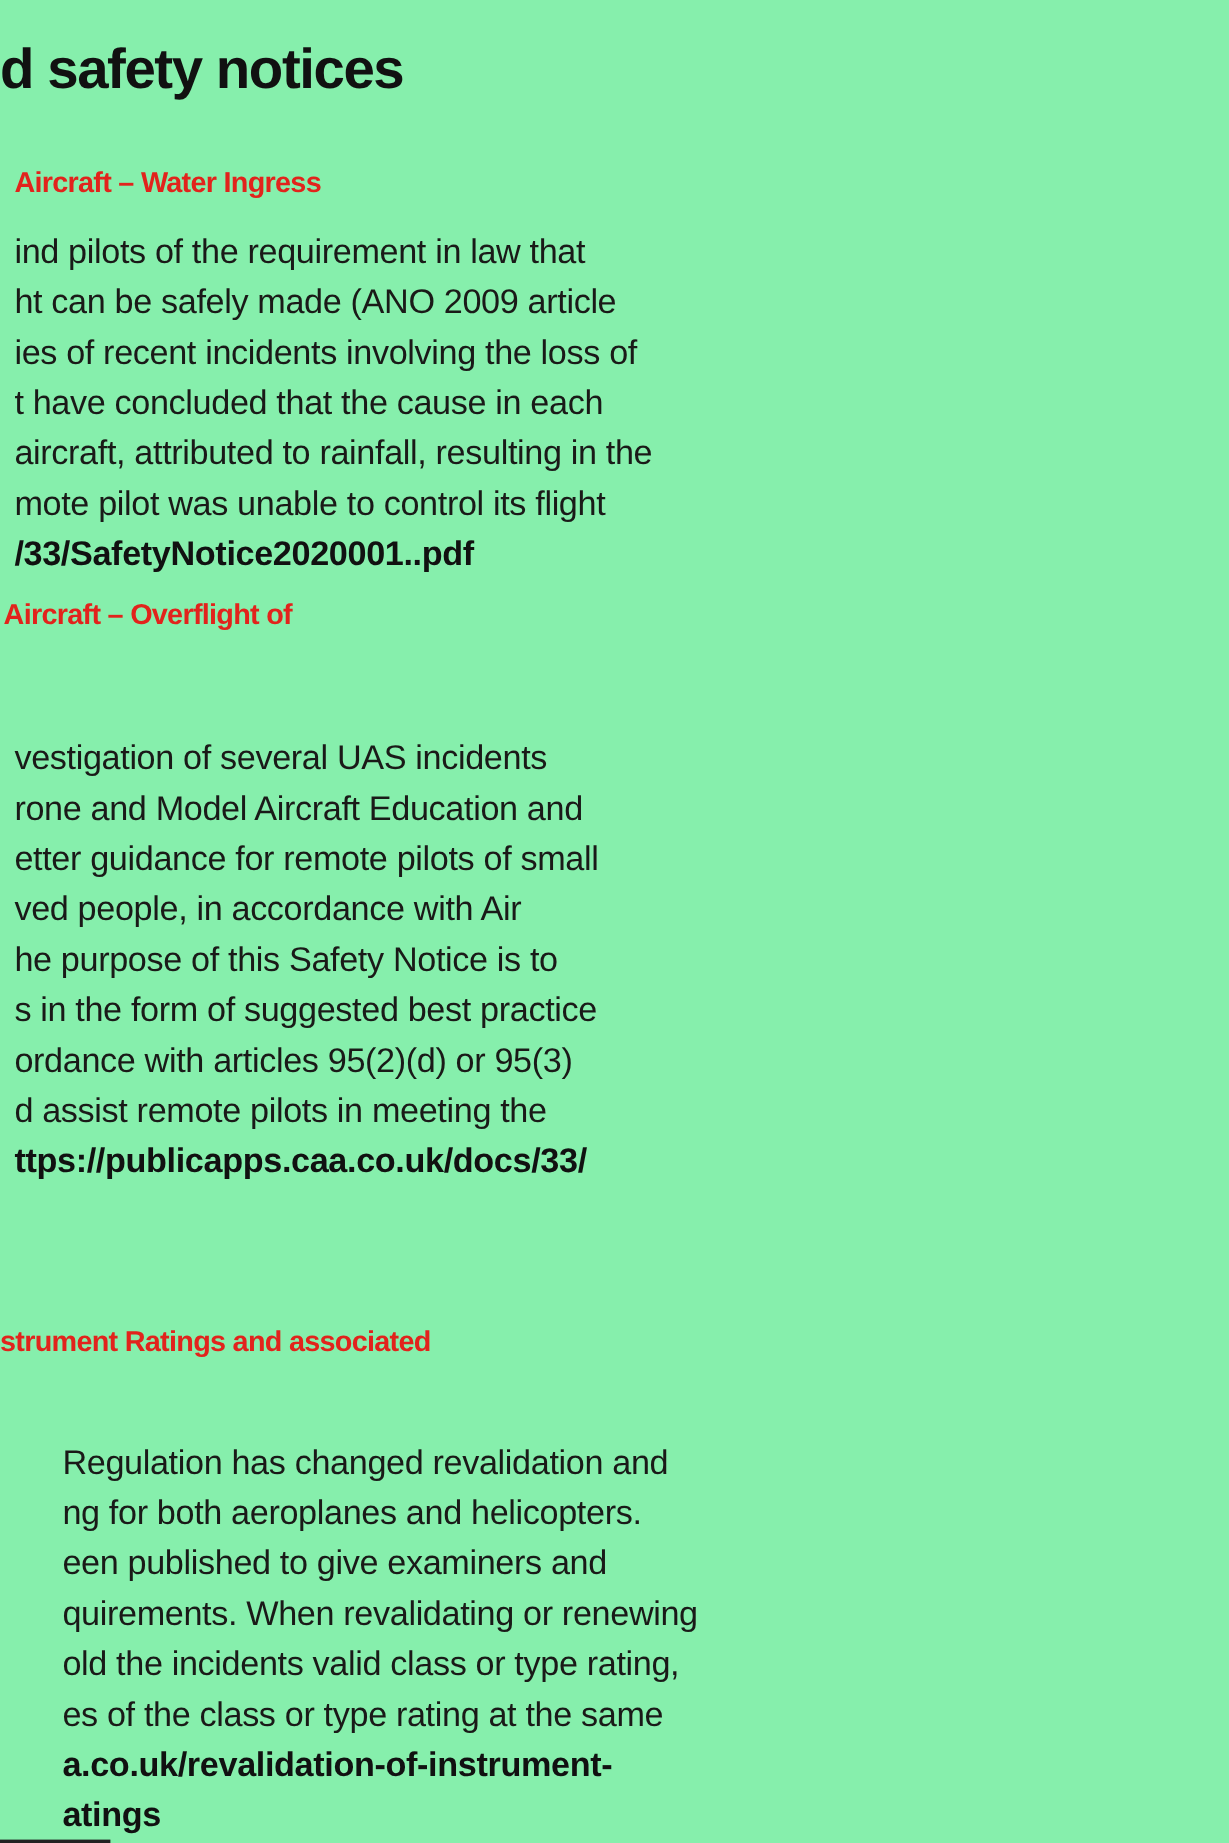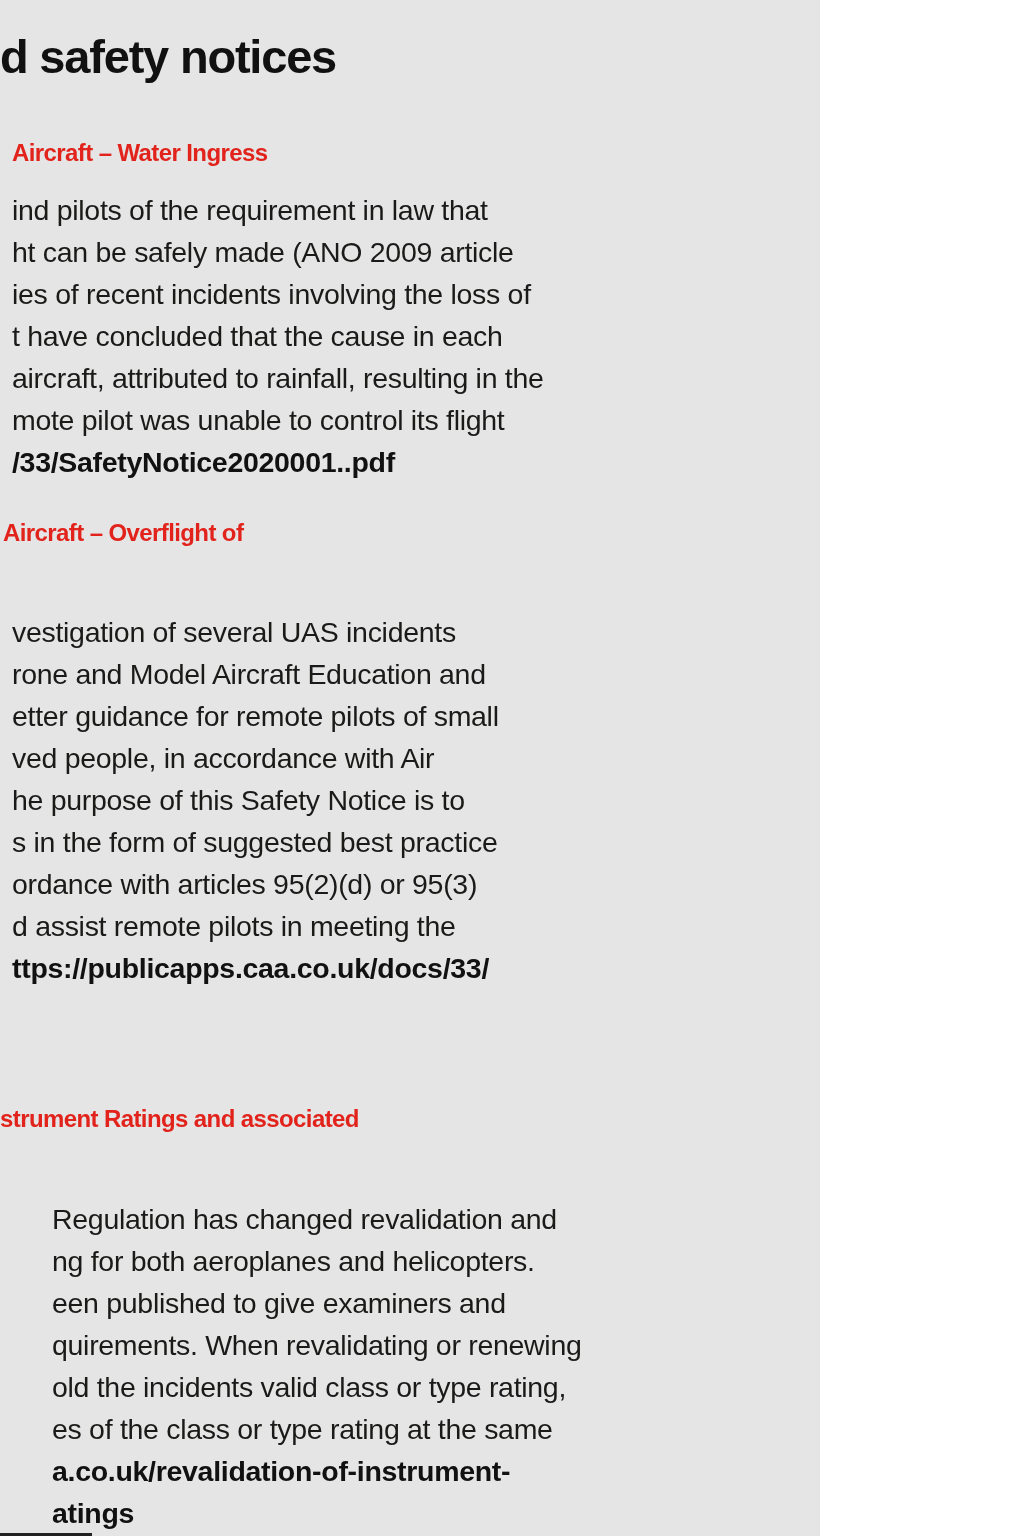--- a/index.html
+++ b/index.html
@@ -3,38 +3,38 @@
 <meta charset="utf-8">
 <style>
   :root{
     --red:#e2231c;
     --ink:#1a1a18;
     --underline:#222222;
   }
   html,body{margin:0;padding:0;background:#ffffff;}
   .page{
     position:relative;
-    width:820px;height:1536px;
+    width:1024px;height:1536px;
     overflow:hidden;
-    background:#e5e5e5;
+    background:#86efac;
     color:var(--ink);
     font-family:"Liberation Sans", sans-serif;
   }
   .title{
     position:absolute;top:30px;left:0;margin:0;
     font-size:47px;font-weight:700;letter-spacing:-1.2px;
     color:#111111;white-space:nowrap;line-height:1.15;
   }
   .sec-heading{
     position:absolute;margin:0;
     font-size:24px;font-weight:700;letter-spacing:-0.6px;
     color:var(--red);white-space:nowrap;line-height:1.1;
   }
   .h1{top:140px;left:12px;}
-  .h2{top:520px;left:3px;}
+  .h2{top:500px;left:3px;}
   .h3{top:1106px;left:0;}
   .sec-body{position:absolute;left:12px;width:1024px;}
   .b1{top:189px;}
   .b2{top:611px;}
   .b3{top:1198px;margin-left:40px;}
   .line{
     height:42px;line-height:42px;
     font-size:28.5px;letter-spacing:-0.3px;
     white-space:nowrap;color:var(--ink);
   }

